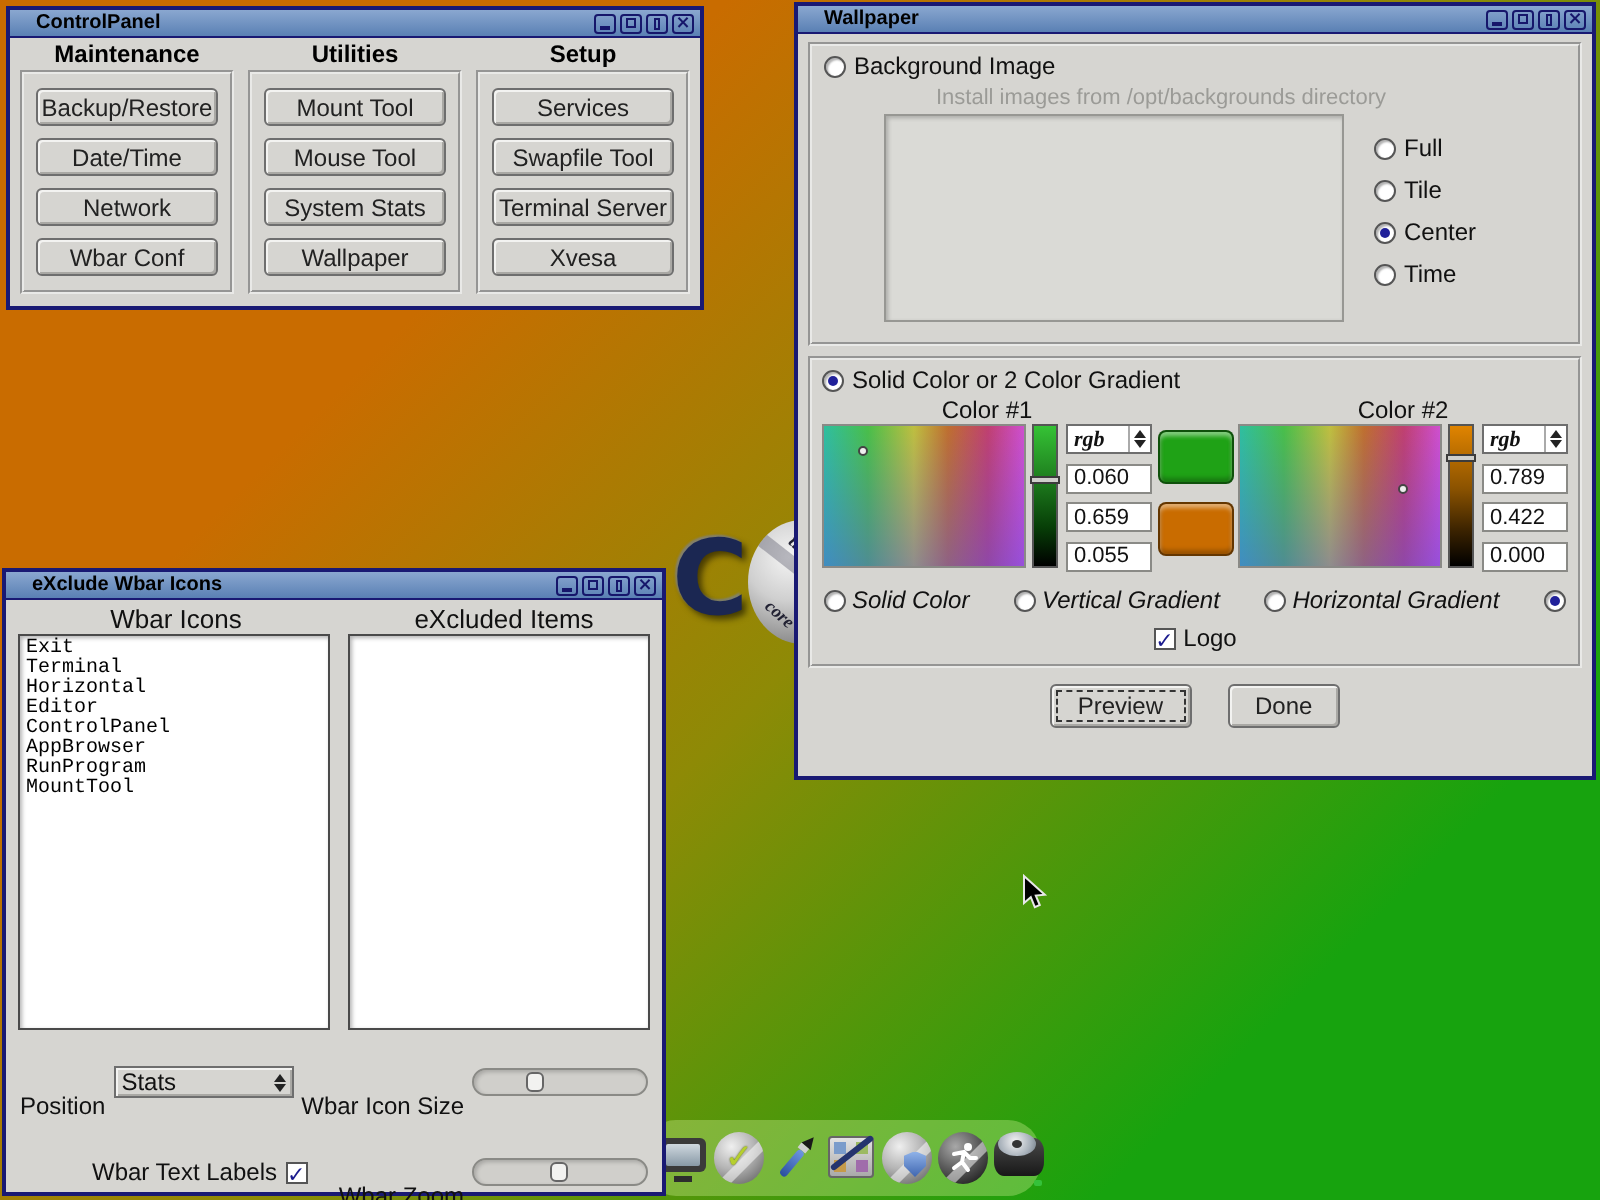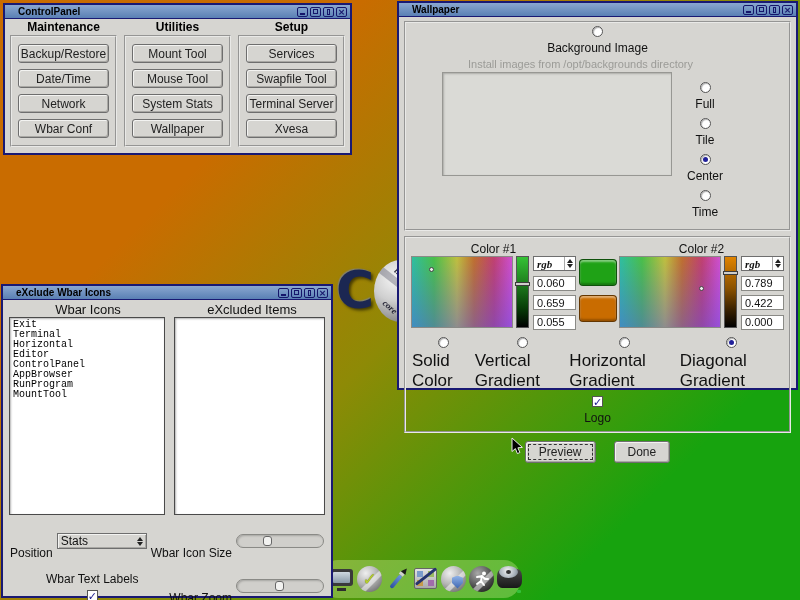--- a/index.html
+++ b/index.html
@@ -74,21 +74,21 @@
   #win-cp { left:3px; top:3px; width:349px; height:152px; }
   .cp-body { display:flex; gap:7px; padding:1px 5px 5px; height:133px; }
   .cp-col { flex:1; display:flex; flex-direction:column; }
   .cp-head { text-align:center; font:bold 12px "Liberation Sans", sans-serif; color:#000; height:15px; line-height:15px; }
   .cp-box { flex:1; display:flex; flex-direction:column; gap:6px; padding:7px 6px; }
   .cp-btn { flex:1; }
 
   
   #win-wp { left:397px; top:1px; width:401px; height:389px; }
   .wp-box1 { margin:4px 5px 0; padding:3px 6px 10px; }
-  .radio-row { display:flex; align-items:center; gap:4px; font-size:12px; color:#111;flex-direction:column; }
+  .radio-row { display:flex; align-items:center; gap:4px; font-size:12px; color:#111; }
   .radio { width:11px; height:11px; border-radius:50%; background:#fff; border:1px solid #555;
            box-shadow:inset 1px 1px 1px rgba(0,0,0,.3); position:relative; flex:none; display:inline-block; }
   .radio.on::after { content:""; position:absolute; inset:2px; border-radius:50%; background:#21219a; }
   .checkbox { width:11px; height:11px; background:#fff; border:1px solid #555; position:relative; flex:none; display:inline-block; }
   .checkbox.on::after { content:"\2713"; position:absolute; left:0px; top:-1px; color:#1b1b8e; font:bold 11px "DejaVu Sans", sans-serif; }
   .wp-hint { color:#9b9b97; font-size:11px; margin:3px 0 2px 56px; }
   .wp-row { display:flex; }
   .wp-listbox { margin-left:30px; width:230px; height:104px; background:#dadad6; border:1px solid #979793;
                 box-shadow:inset 1px 1px 2px rgba(0,0,0,.22); }
   .wp-modes { margin-left:15px; margin-top:10px; display:flex; flex-direction:column; gap:7px; }
@@ -110,21 +110,21 @@
   .choice-txt { flex:1; font:italic bold 11px "Liberation Serif", serif; color:#111; padding-left:3px; }
   .spin { width:11px; align-self:stretch; border-left:1px solid #aaa; display:flex; flex-direction:column; align-items:center; justify-content:center; gap:1px; }
   .tri-up { width:0; height:0; border-left:3px solid transparent; border-right:3px solid transparent; border-bottom:4px solid #222; }
   .tri-dn { width:0; height:0; border-left:3px solid transparent; border-right:3px solid transparent; border-top:4px solid #222; }
   .numfield { height:15px; background:#fff; border:1px solid #8a8a86; font:11px "Liberation Sans", sans-serif; color:#111;
               display:flex; align-items:center; padding-left:3px; }
   .swatches { width:56px; display:flex; flex-direction:column; align-items:center; gap:9px; padding-top:17px; }
   .swatch { width:38px; height:27px; border-radius:4px; border:1px solid rgba(0,0,0,.5);
             box-shadow:inset 0 2px 2px rgba(255,255,255,.45), inset 0 -2px 2px rgba(0,0,0,.25); }
   .wp-gradrow { display:flex; justify-content:space-between; margin-top:7px; padding:0 1px; }
-  .wp-gradrow .radio-row { font-size:17px; gap:3px; }
+  .wp-gradrow .radio-row { font-size:12px; gap:3px;font-style:italic; }
   .wp-logorow { display:flex; justify-content:center; margin-top:5px; }
   .wp-btnrow { display:flex; justify-content:center; gap:18px; margin-top:8px; }
   .wp-btnrow .btn { padding:3px 13px; font-size:12px; }
   .btn.focus { outline:1px dashed #333; outline-offset:-4px; }
 
   
   #win-ex { left:1px; top:284px; width:332px; height:314px; z-index:6; }
   .ex-heads { display:flex; height:16px; align-items:center; margin-top:1px; font-size:13px; color:#111; }
   .ex-heads .h1 { width:170px; text-align:center; } .ex-heads .h2 { flex:1; text-align:center; }
   .ex-lists { display:flex; padding:0 6px; gap:9px; }
@@ -298,20 +298,24 @@
         </label>
           <label class="radio-row">
           <span class="radio"></span>
           <span>Time</span>
         </label>
         </div>
     </div>
   </div>
 
   <div class="groupbox wp-box2">
+    <label class="radio-row">
+      <span class="radio on"></span>
+      <span>Solid Color or 2 Color Gradient</span>
+    </label>
 
     <div class="wp-colors">
       <div class="pgroup">
         <div class="plabel">Color #1</div>
         <div class="prow">
           <div class="hsbox">
             <span class="marker" style="left:17%; top:14%;"></span>
           </div>
           <div class="valbar vb1">
             <span class="vhandle" style="top:35%;"></span>
@@ -369,21 +373,20 @@
         <label class="radio-row">
         <span class="radio"></span>
         <span>Vertical Gradient</span>
       </label>
         <label class="radio-row">
         <span class="radio"></span>
         <span>Horizontal Gradient</span>
       </label>
         <label class="radio-row">
         <span class="radio on"></span>
-        <span>Diagonal Gradient</span>
       </label>
       </div>
     <div class="wp-logorow">
       <label class="radio-row">
         <span class="checkbox on"></span>
         <span>Logo</span>
       </label>
     </div>
   </div>
 

